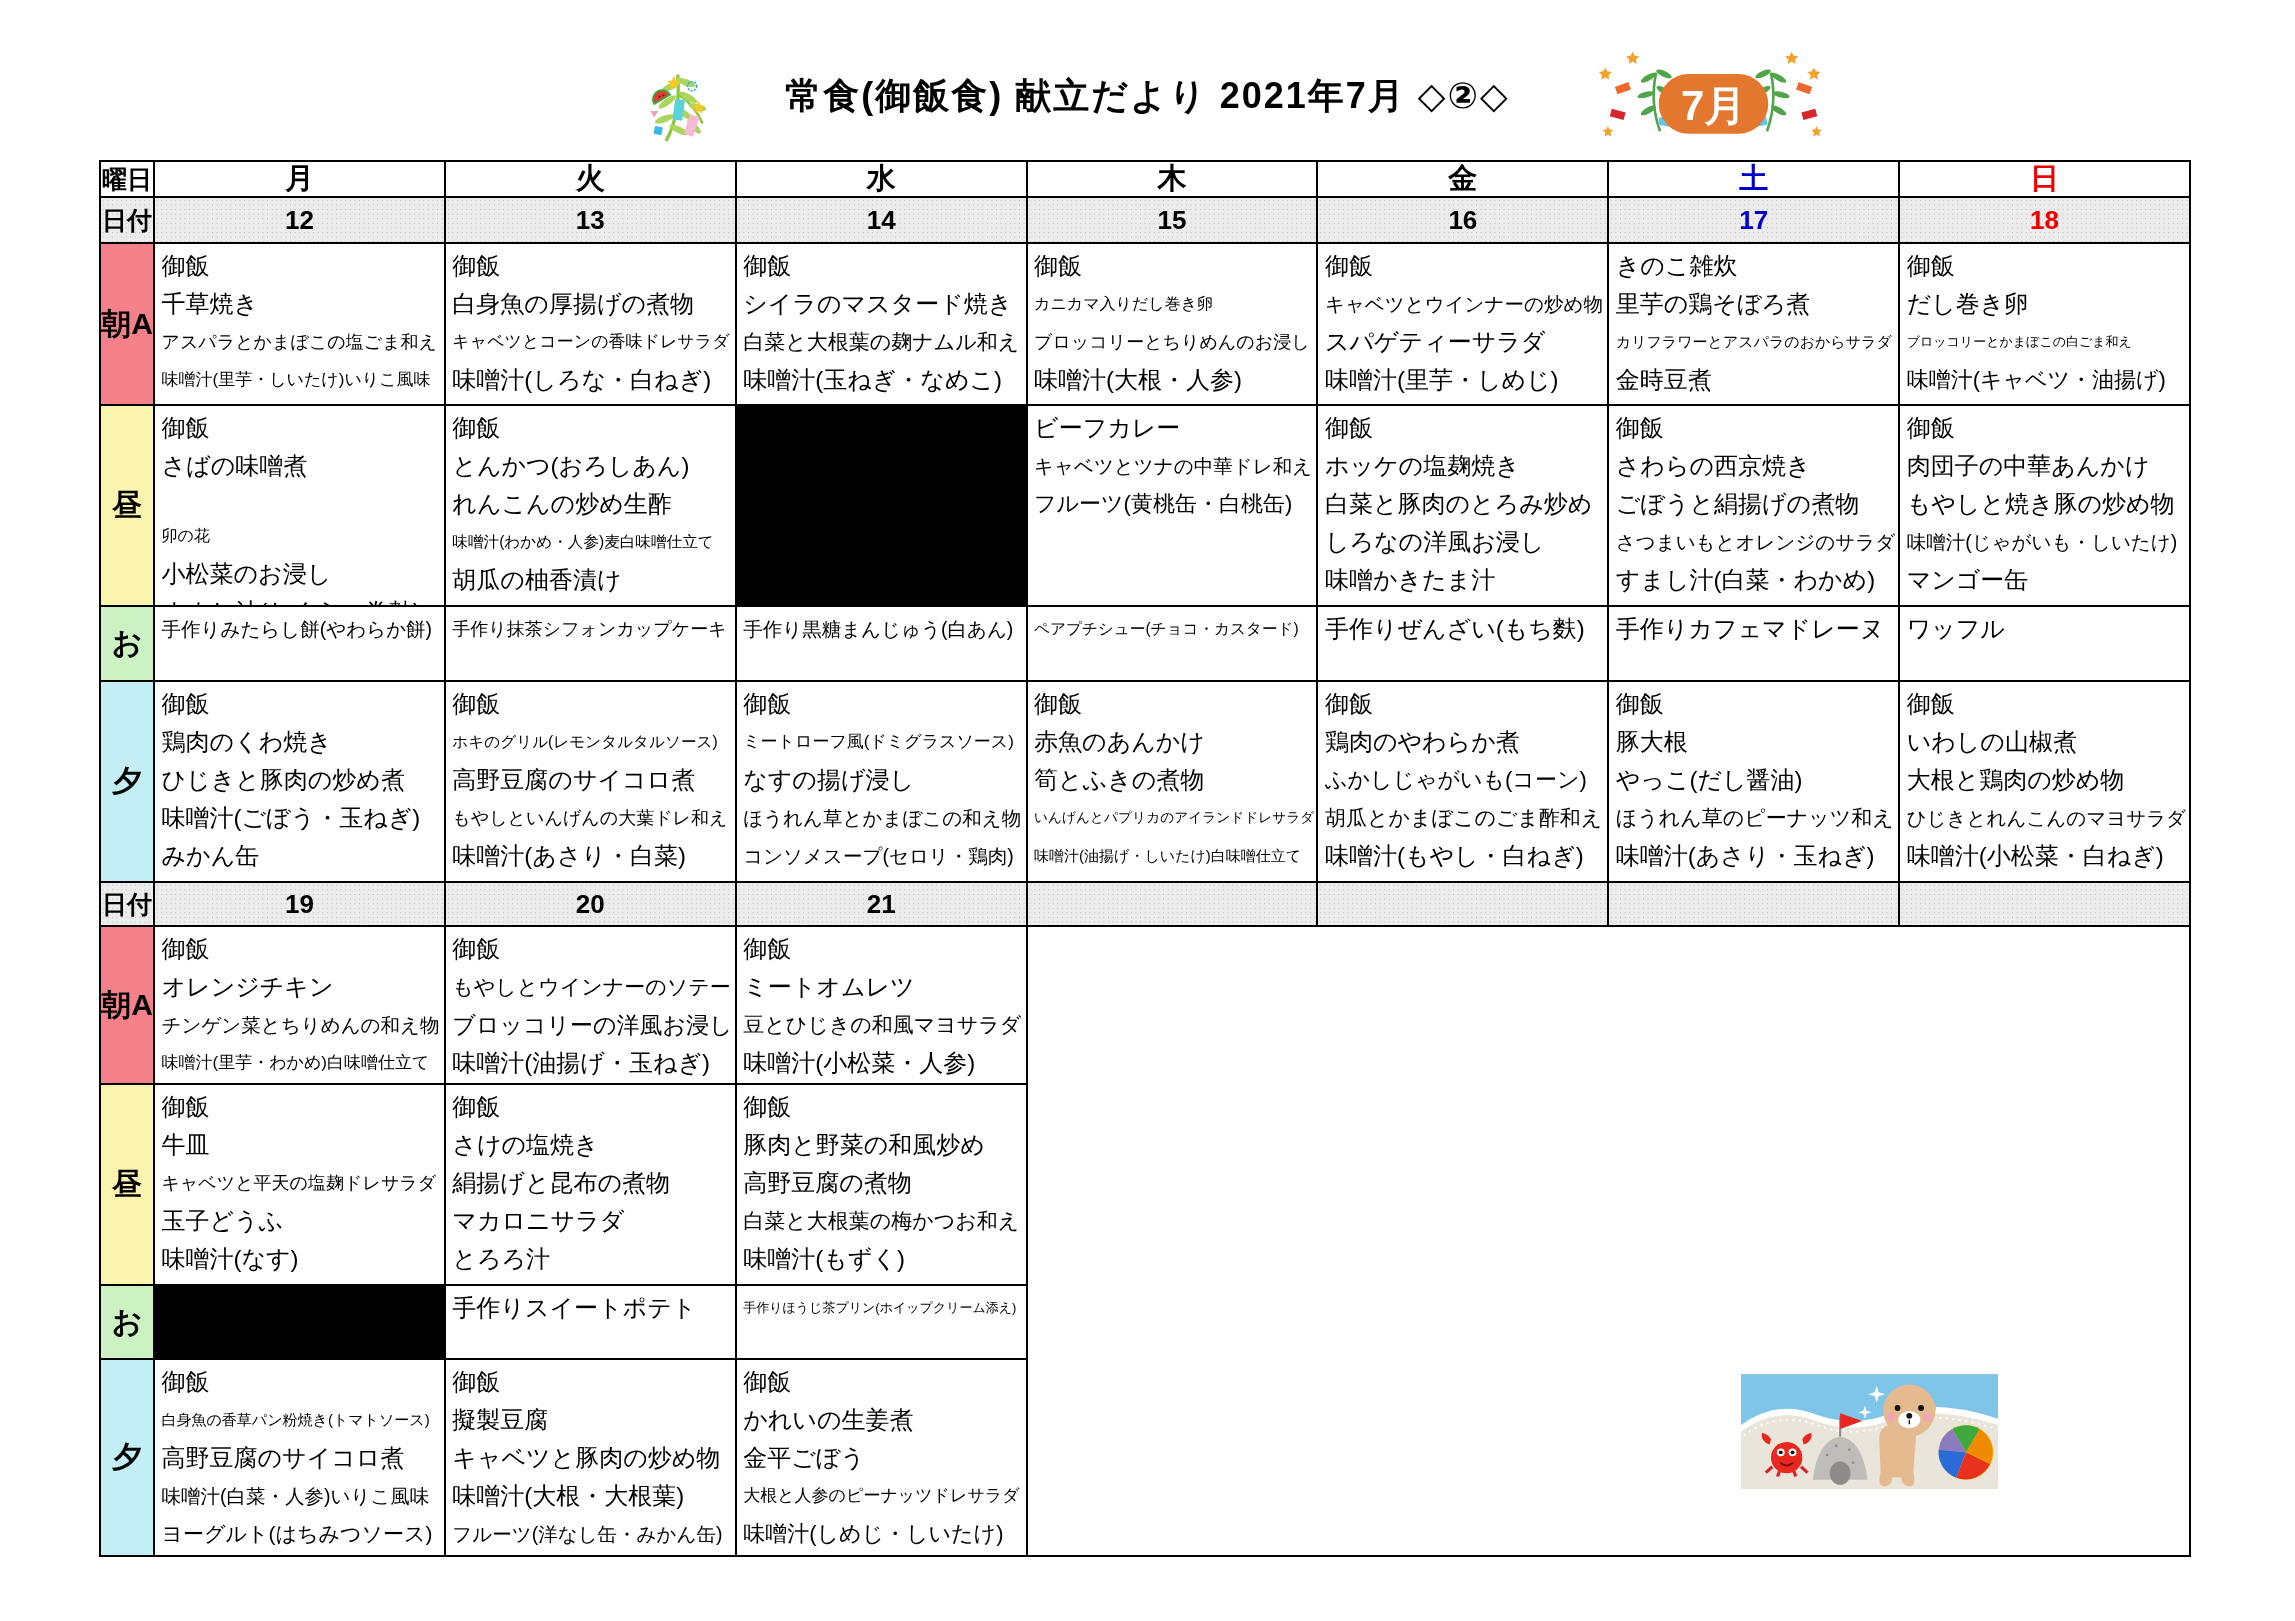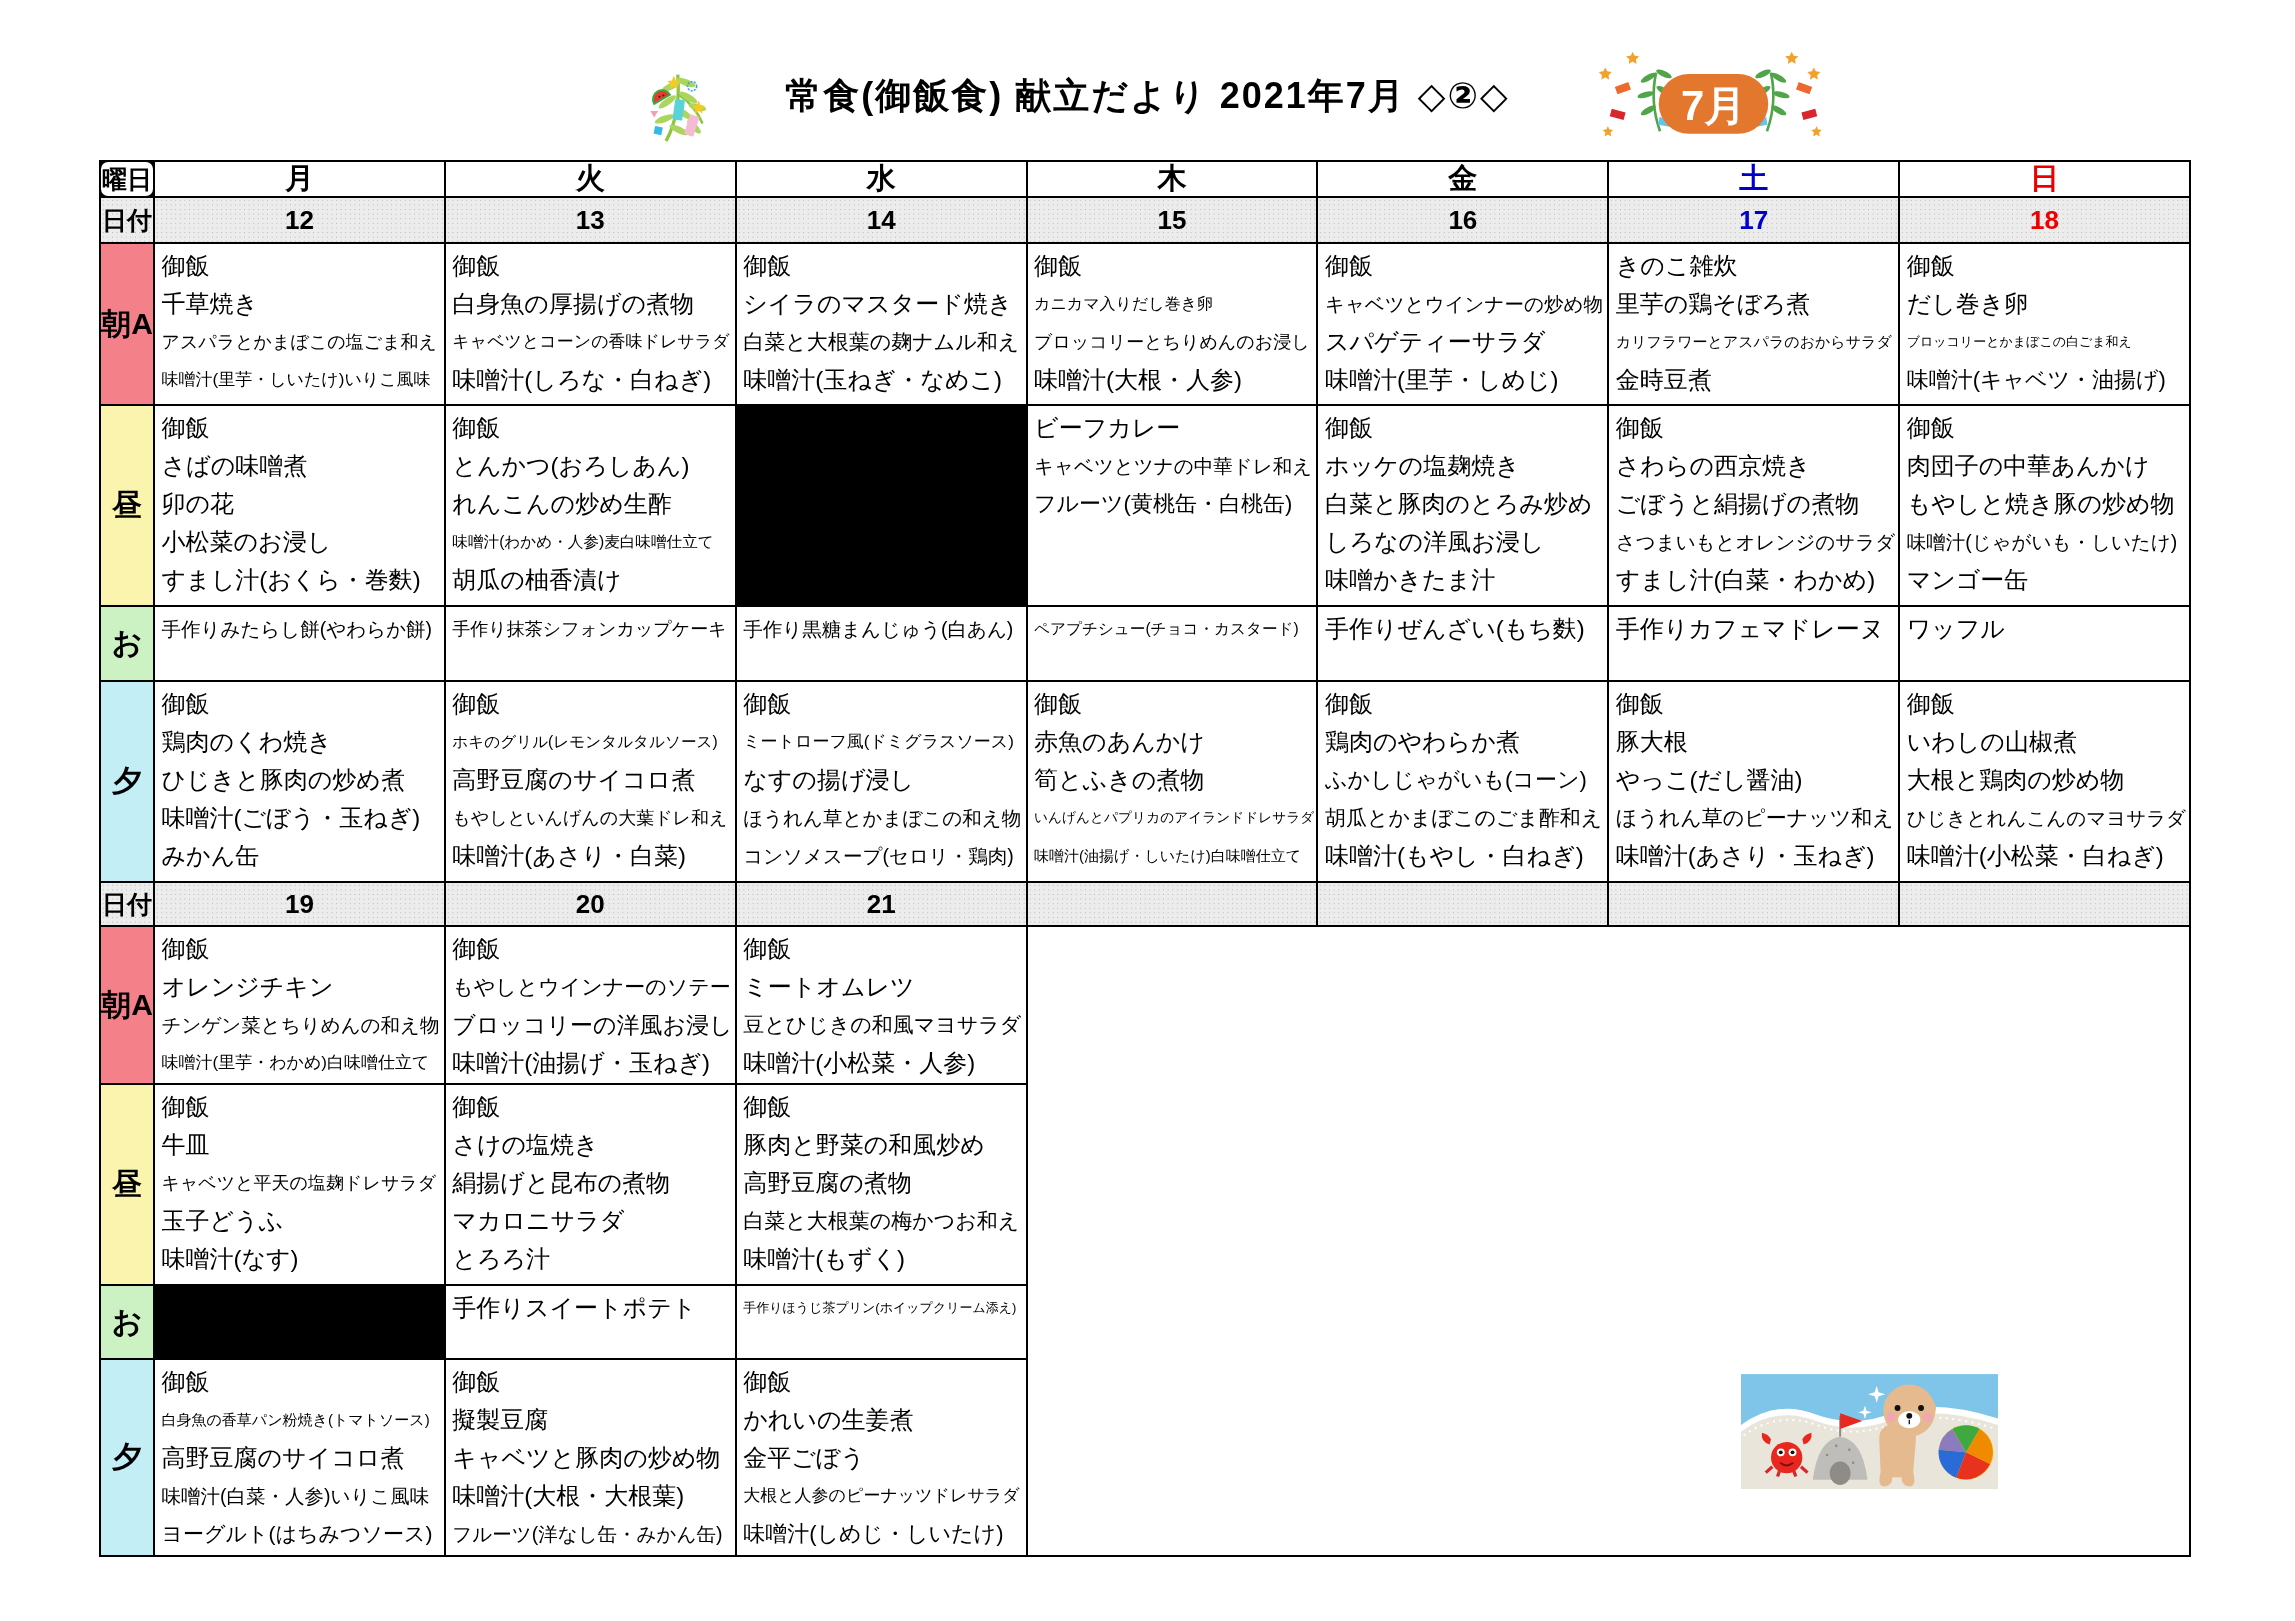--- a/index.html
+++ b/index.html
@@ -97,21 +97,21 @@
     <path d="M340,42 l3,6 7,1 -5,5 1,7 -6,-4 -6,4 1,-7 -5,-5 7,-1 z" transform="translate(-6 0)"></path>
     <path d="M300,18 l3,6 7,1 -5,5 1,7 -6,-4 -6,4 1,-7 -5,-5 7,-1 z"></path>
     <path d="M18,132 l2,5 6,1 -4,4 1,6 -5,-3 -5,3 1,-6 -4,-4 6,-1 z"></path>
     <path d="M338,132 l2,5 6,1 -4,4 1,6 -5,-3 -5,3 1,-6 -4,-4 6,-1 z"></path>
   </g>
   <rect x="96" y="52" width="168" height="92" rx="46" fill="#E4772E"></rect>
   <text x="180" y="100" text-anchor="middle" dominant-baseline="central" font-size="64" font-weight="bold" fill="#ffffff" font-family="Liberation Sans, DejaVu Sans, sans-serif">7月</text>
 </svg>
 
 <div id="grid">
-    <div class="cell corner" style="grid-area: 1 / 1; border-radius: 7px;">曜日</div>
+    <div class="cell corner" style="grid-area: 1 / 1;">曜日</div>
     <div class="cell dayhead" style="color: rgb(0, 0, 0); grid-area: 1 / 2;">月</div>
     <div class="cell dayhead" style="color: rgb(0, 0, 0); grid-area: 1 / 3;">火</div>
     <div class="cell dayhead" style="color: rgb(0, 0, 0); grid-area: 1 / 4;">水</div>
     <div class="cell dayhead" style="color: rgb(0, 0, 0); grid-area: 1 / 5;">木</div>
     <div class="cell dayhead" style="color: rgb(0, 0, 0); grid-area: 1 / 6;">金</div>
     <div class="cell dayhead" style="color: rgb(0, 0, 204); grid-area: 1 / 7;">土</div>
     <div class="cell dayhead" style="color: rgb(238, 0, 0); grid-area: 1 / 8;">日</div>
     <div class="cell datelabel" style="grid-area: 2 / 1;">日付</div>
     <div class="cell datecell" style="color: rgb(0, 0, 0); grid-area: 2 / 2;">12</div>
     <div class="cell datecell" style="color: rgb(0, 0, 0); grid-area: 2 / 3;">13</div>
@@ -160,21 +160,21 @@
     <div class="cell menu" style="grid-area: 3 / 8;">
       <div class="line" style="font-size: 24px;">御飯</div>
       <div class="line" style="font-size: 24px;">だし巻き卵</div>
       <div class="line" style="font-size: 13px;">ブロッコリーとかまぼこの白ごま和え</div>
       <div class="line" style="font-size: 22px;">味噌汁(キャベツ・油揚げ)</div>
     </div>
     <div class="cell meallabel" style="background: rgb(250, 244, 174); grid-area: 4 / 1;">昼</div>
     <div class="cell menu" style="grid-area: 4 / 2;">
       <div class="line" style="font-size: 24px;">御飯</div>
       <div class="line" style="font-size: 24px;">さばの味噌煮</div>
-      <div class="line" style="font-size: 24px;">卯の花</div>
+      <div class="line" style="font-size: 16px; margin-top: 32px;">卯の花</div>
       <div class="line" style="font-size: 24px;">小松菜のお浸し</div>
       <div class="line" style="font-size: 24px;">すまし汁(おくら・巻麩)</div>
     </div>
     <div class="cell menu" style="grid-area: 4 / 3;">
       <div class="line" style="font-size: 24px;">御飯</div>
       <div class="line" style="font-size: 24px;">とんかつ(おろしあん)</div>
       <div class="line" style="font-size: 24px;">れんこんの炒め生酢</div>
       <div class="line" style="font-size: 15.6px;">味噌汁(わかめ・人参)麦白味噌仕立て</div>
       <div class="line" style="font-size: 24px;">胡瓜の柚香漬け</div>
     </div>

